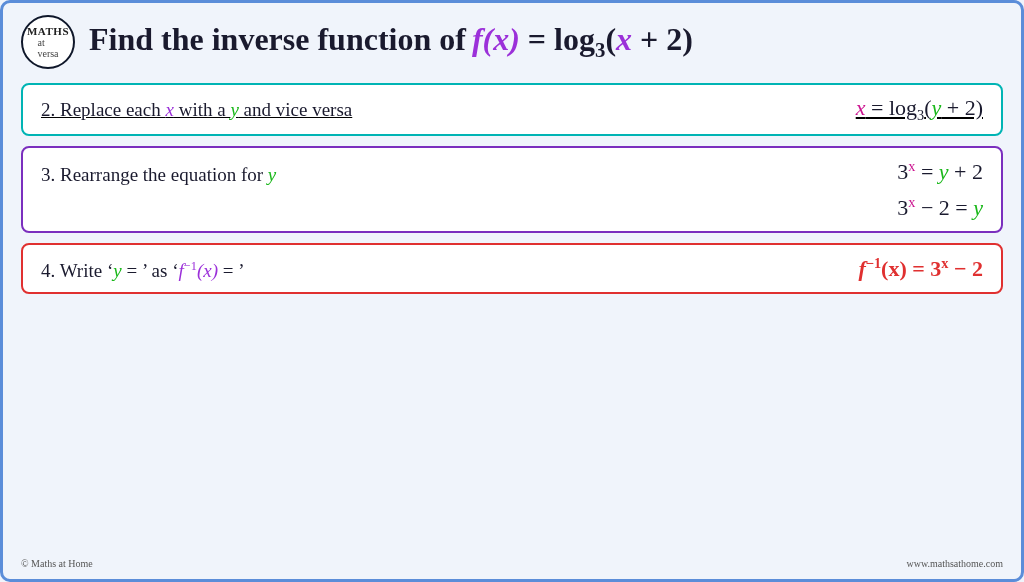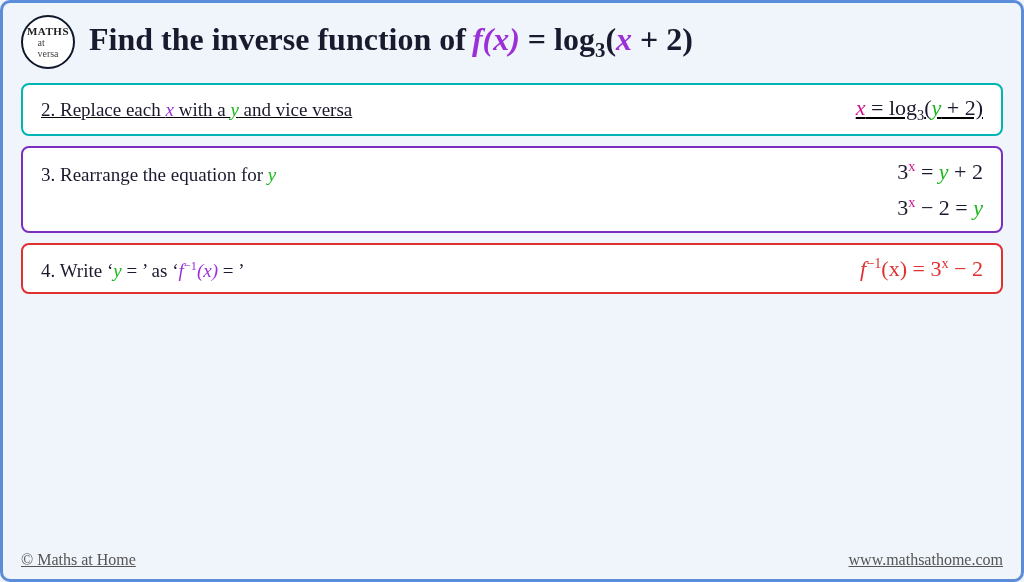--- a/index.html
+++ b/index.html
@@ -105,21 +105,21 @@
     .step-right {
       font-size: 22px;
       text-align: right;
     }
 
     
     .col-green { color: #1ab81a; }
     .col-purple { color: #9b30d9; }
     .col-pink { color: #cc1490; }
     .col-black { color: #1a1a2e; }
-    .col-red { color: #e03030; }
+    .col-red { color: #e03030; font-weight: bold; }
 
     .italic { font-style: italic; }
 
     
     sup { font-size: 0.65em; vertical-align: super; }
     sub { font-size: 0.65em; vertical-align: sub; }
 
     
     .step-right-stack {
       display: flex;
@@ -133,23 +133,22 @@
     
     .footer {
       width: 100%;
       display: flex;
       justify-content: space-between;
       align-items: center;
       margin-top: 8px;
     }
 
     .footer-text {
-      font-size: 16px;
+      font-size: 10px;
       color: #555;
-      text-decoration: underline;
     }
   </style>
 </head>
 <body>
 
 <div class="header">
   <div class="logo">
     <span class="logo-text-maths">MATHS</span>
     <span class="logo-text-home">at<br><span>versa</span></span>
   </div>

